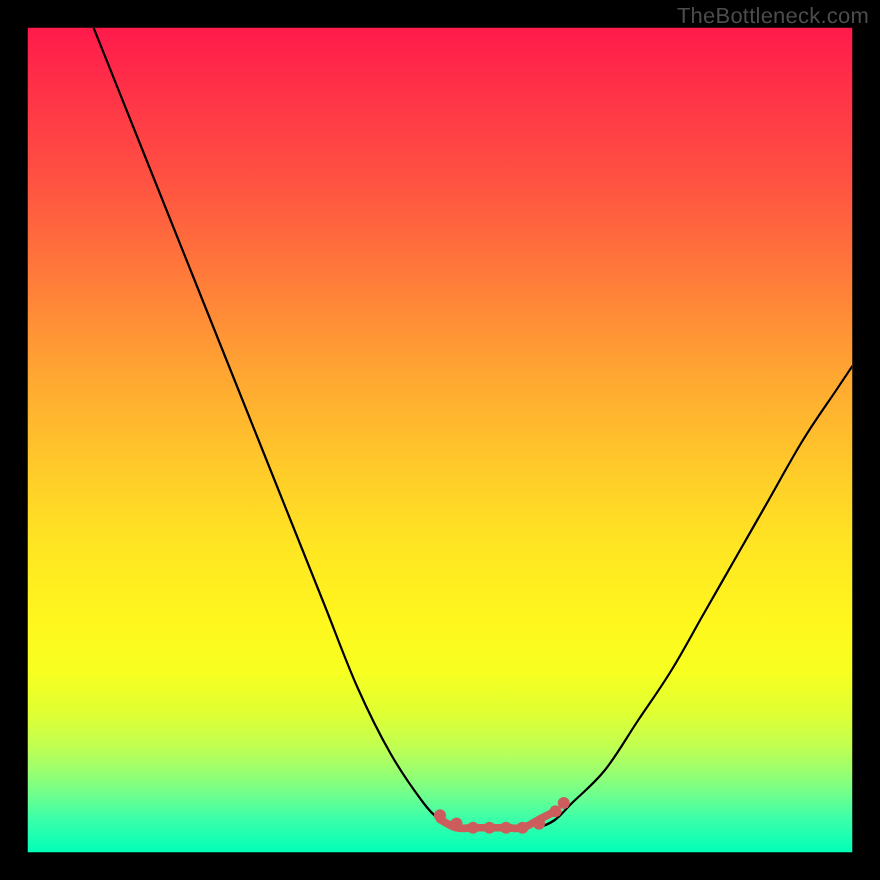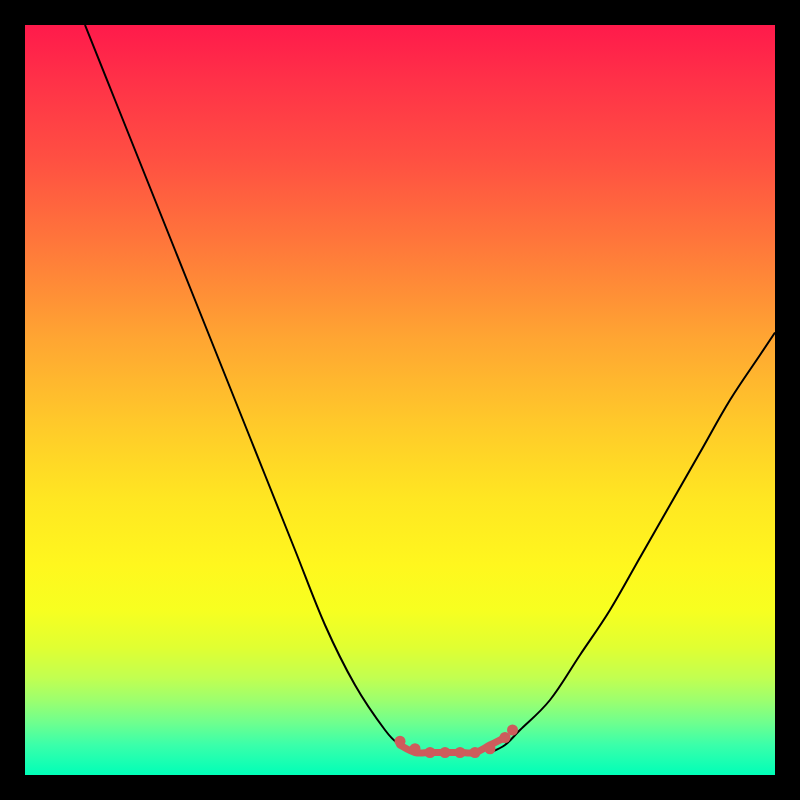--- a/index.html
+++ b/index.html
@@ -82,14 +82,15 @@
           <circle cx="420.00000000000006" cy="727.5" r="5.5" fill="#cd5c5c"></circle>
           <circle cx="434.99999999999994" cy="727.5" r="5.5" fill="#cd5c5c"></circle>
           <circle cx="450" cy="727.5" r="5.5" fill="#cd5c5c"></circle>
           <circle cx="465" cy="723.75" r="5.5" fill="#cd5c5c"></circle>
           <circle cx="480" cy="712.5" r="5.5" fill="#cd5c5c"></circle>
           <circle cx="487.5" cy="705" r="5.5" fill="#cd5c5c"></circle>
         </g>
     </svg>
   </div>
 
+  <div class="watermark">TheBottleneck.com</div>
 
 </div>
 
 </body></html>

